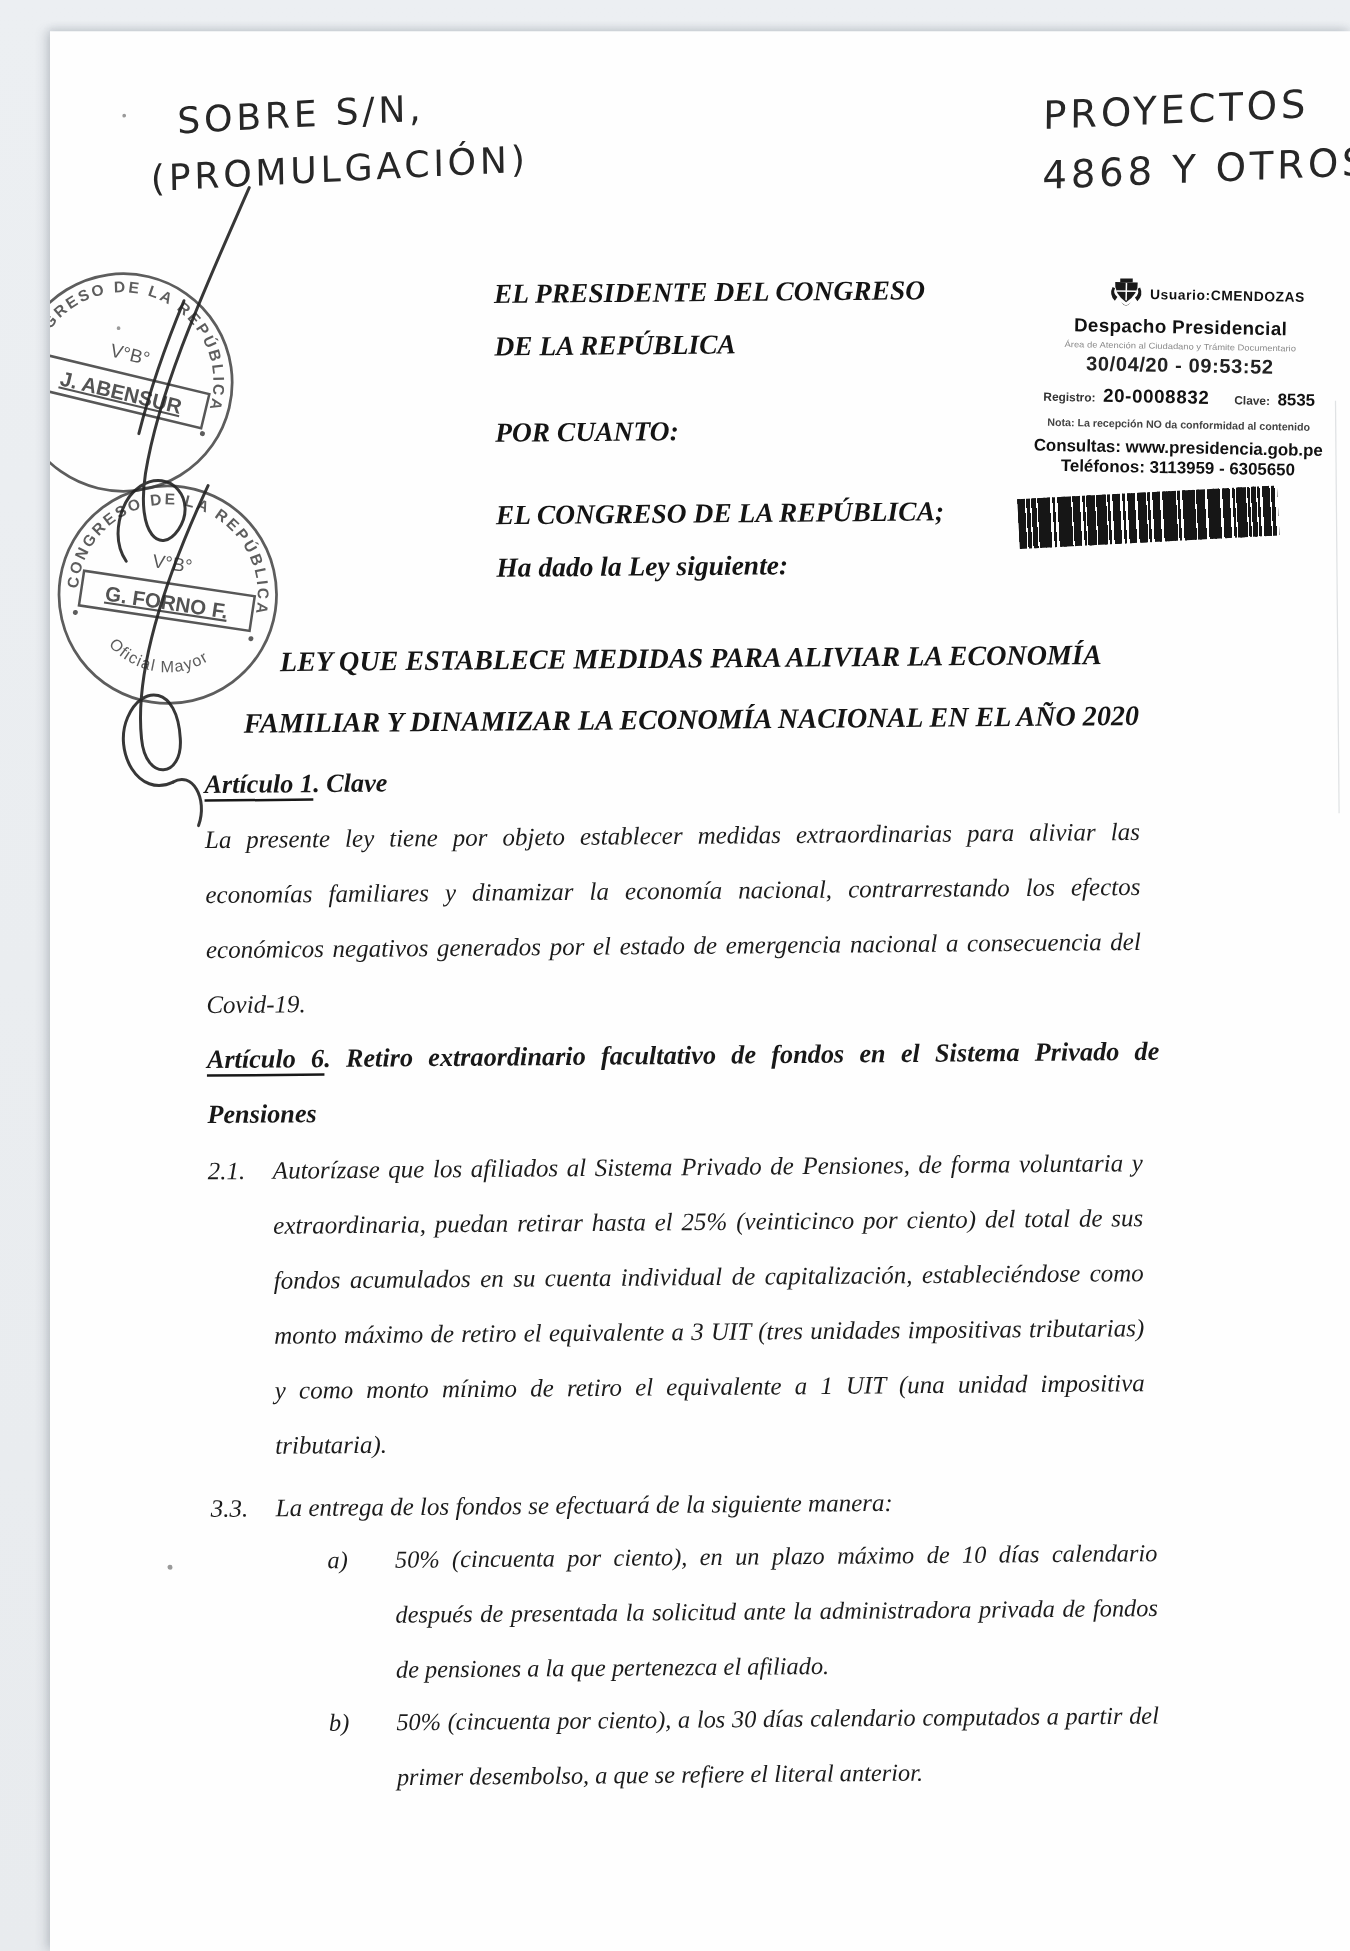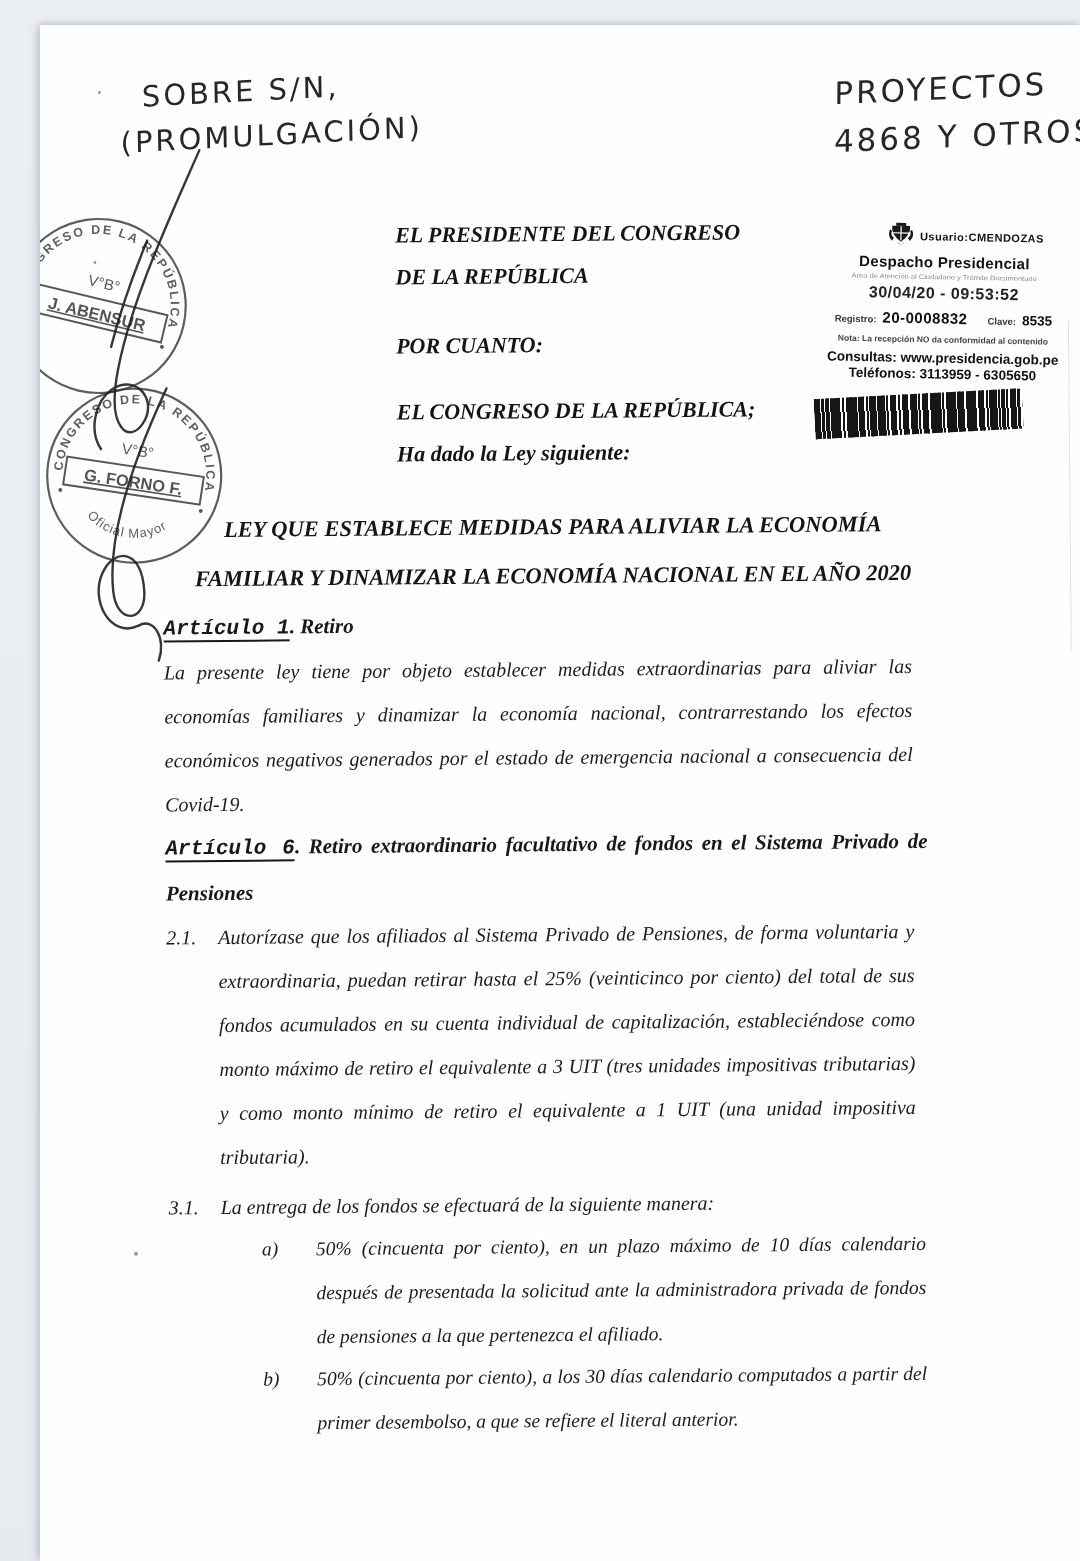--- a/index.html
+++ b/index.html
@@ -72,21 +72,21 @@
   .law-title{
     position:absolute;left:122px;top:478px;width:786px;text-align:center;
     font-weight:bold;font-style:italic;font-size:22.5px;line-height:2.17;color:#151515;
   }
   .article-heading{
     position:absolute;font-weight:bold;font-style:italic;font-size:21px;color:#181818;
     line-height:44px;text-align:justify;
   }
   .a1-head{left:125px;top:577px;width:760px;}
   .a2-head{left:125px;top:797px;width:762px;}
-  .art-num{border-bottom:2.2px solid #181818;font-family:Liberation Mono, monospace;}
+  .art-num{border-bottom:2.2px solid #181818;}
   .para{
     position:absolute;font-style:italic;font-size:20px;color:#1c1c1c;
     line-height:44px;text-align:justify;
   }
   .a1-body{left:125px;top:622px;width:748px;}
   .item{position:absolute;display:flex;font-style:italic;font-size:20px;color:#1c1c1c;line-height:44px;}
   .item .num{flex:0 0 52px;}
   .item .body{flex:1;text-align:justify;}
   .i21{left:125px;top:887px;width:748px;}
   .i22{left:125px;top:1157px;width:748px;}
@@ -193,35 +193,35 @@
       <div class="telefonos">Teléfonos: 3113959 - 6305650</div>
     </div>
     <div class="barcode"></div>
 
     <div class="law-title">
       <div>LEY QUE ESTABLECE MEDIDAS PARA ALIVIAR LA ECONOMÍA</div>
       <div>FAMILIAR Y DINAMIZAR LA ECONOMÍA NACIONAL EN EL AÑO 2020</div>
     </div>
 
     <div class="article-heading a1-head">
-      <span class="art-num">Artículo 1</span><span>. Retiro</span>
+      <span class="art-num">Artículo 1</span><span>. Clave</span>
     </div>
     <div class="para a1-body">La presente ley tiene por objeto establecer medidas extraordinarias para aliviar las economías familiares y dinamizar la economía nacional, contrarrestando los efectos económicos negativos generados por el estado de emergencia nacional a consecuencia del Covid-19.</div>
 
     <div class="article-heading a2-head">
       <span class="art-num">Artículo 6</span><span>. Retiro extraordinario facultativo de fondos en el Sistema Privado de Pensiones</span>
     </div>
 
     <div class="item i21">
       <div class="num">2.1.</div>
       <div class="body">Autorízase que los afiliados al Sistema Privado de Pensiones, de forma voluntaria y extraordinaria, puedan retirar hasta el 25% (veinticinco por ciento) del total de sus fondos acumulados en su cuenta individual de capitalización, estableciéndose como monto máximo de retiro el equivalente a 3 UIT (tres unidades impositivas tributarias) y como monto mínimo de retiro el equivalente a 1 UIT (una unidad impositiva tributaria).</div>
     </div>
 
     <div class="item i22">
-      <div class="num">3.1.</div>
+      <div class="num">3.3.</div>
       <div class="body">La entrega de los fondos se efectuará de la siguiente manera:</div>
     </div>
 
     <div class="item sub ia">
       <div class="num">a)</div>
       <div class="body">50% (cincuenta por ciento), en un plazo máximo de 10 días calendario después de presentada la solicitud ante la administradora privada de fondos de pensiones a la que pertenezca el afiliado.</div>
     </div>
 
     <div class="item sub ib">
       <div class="num">b)</div>

